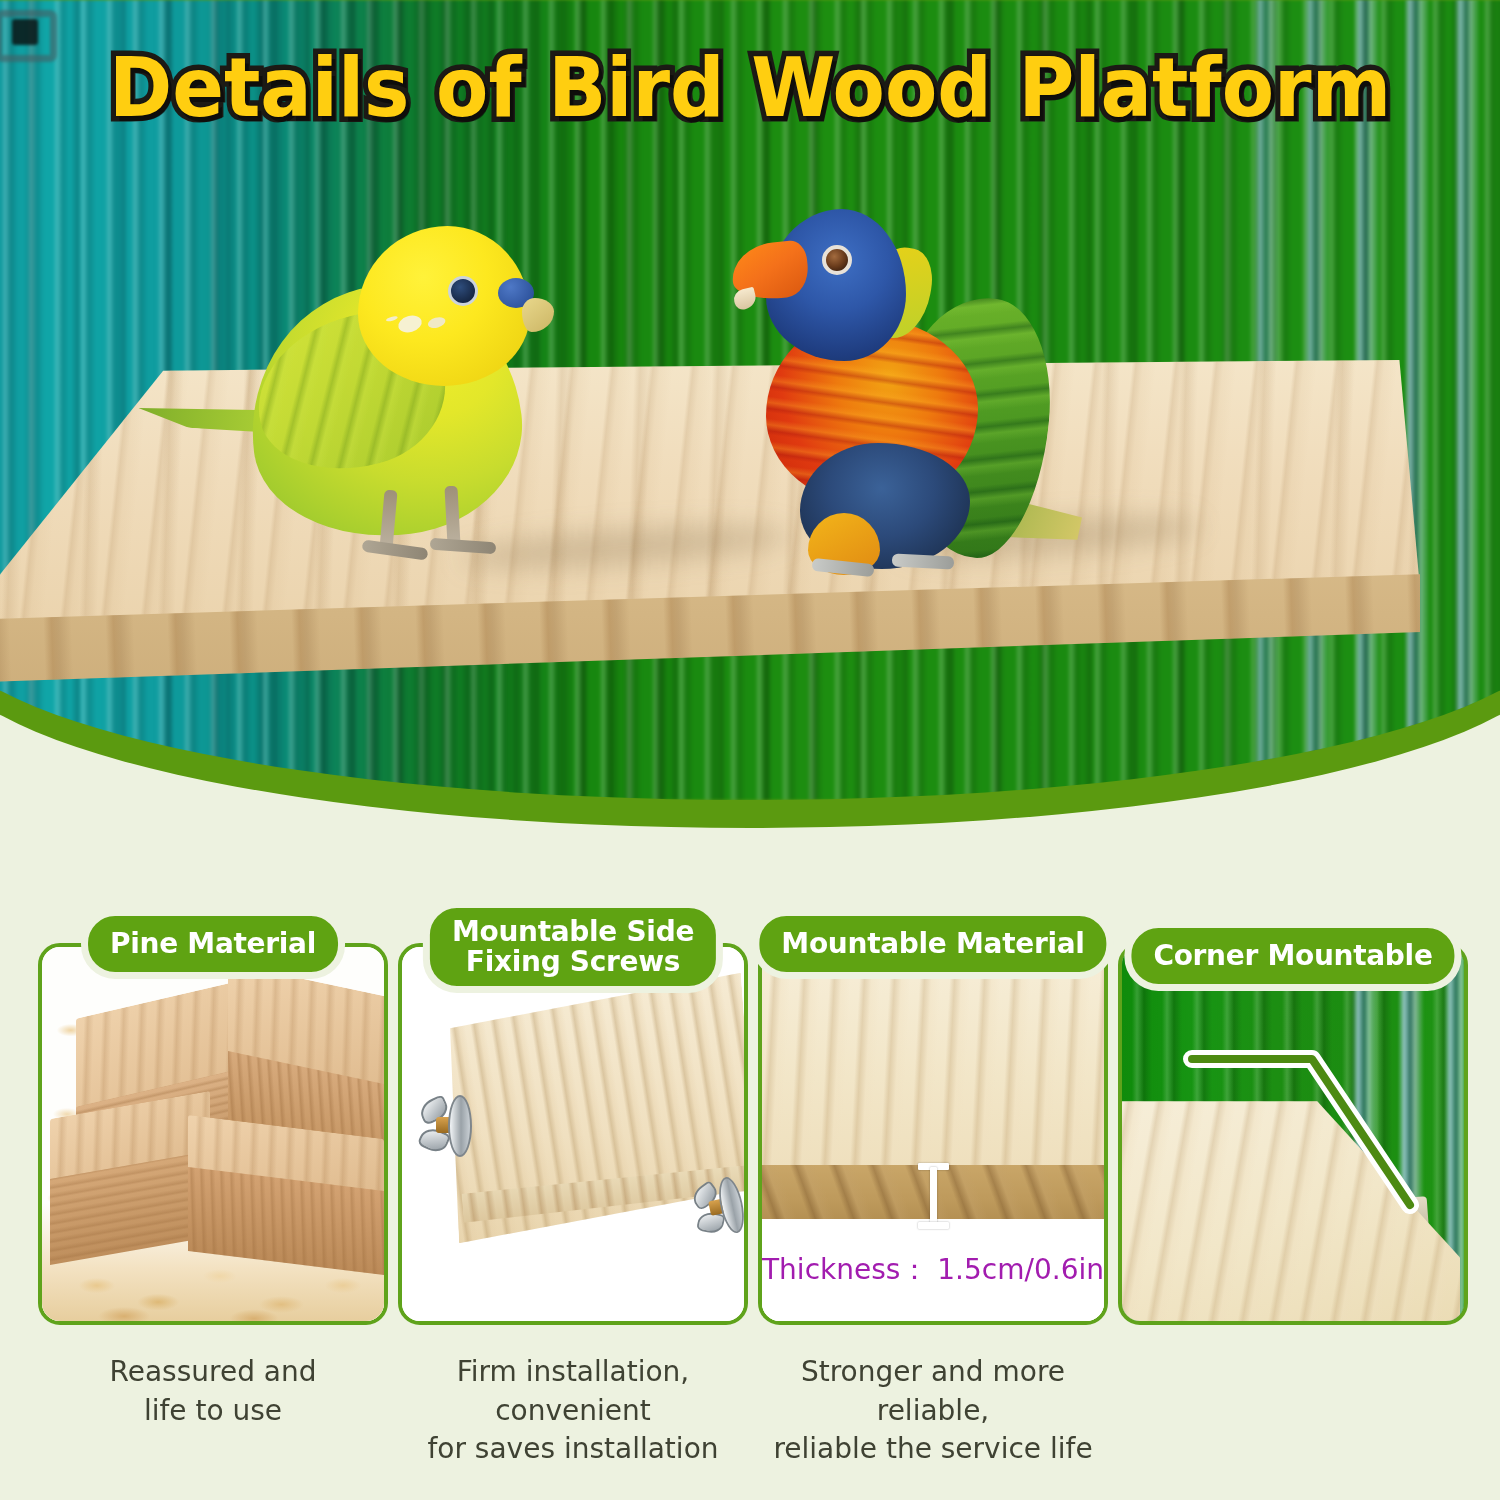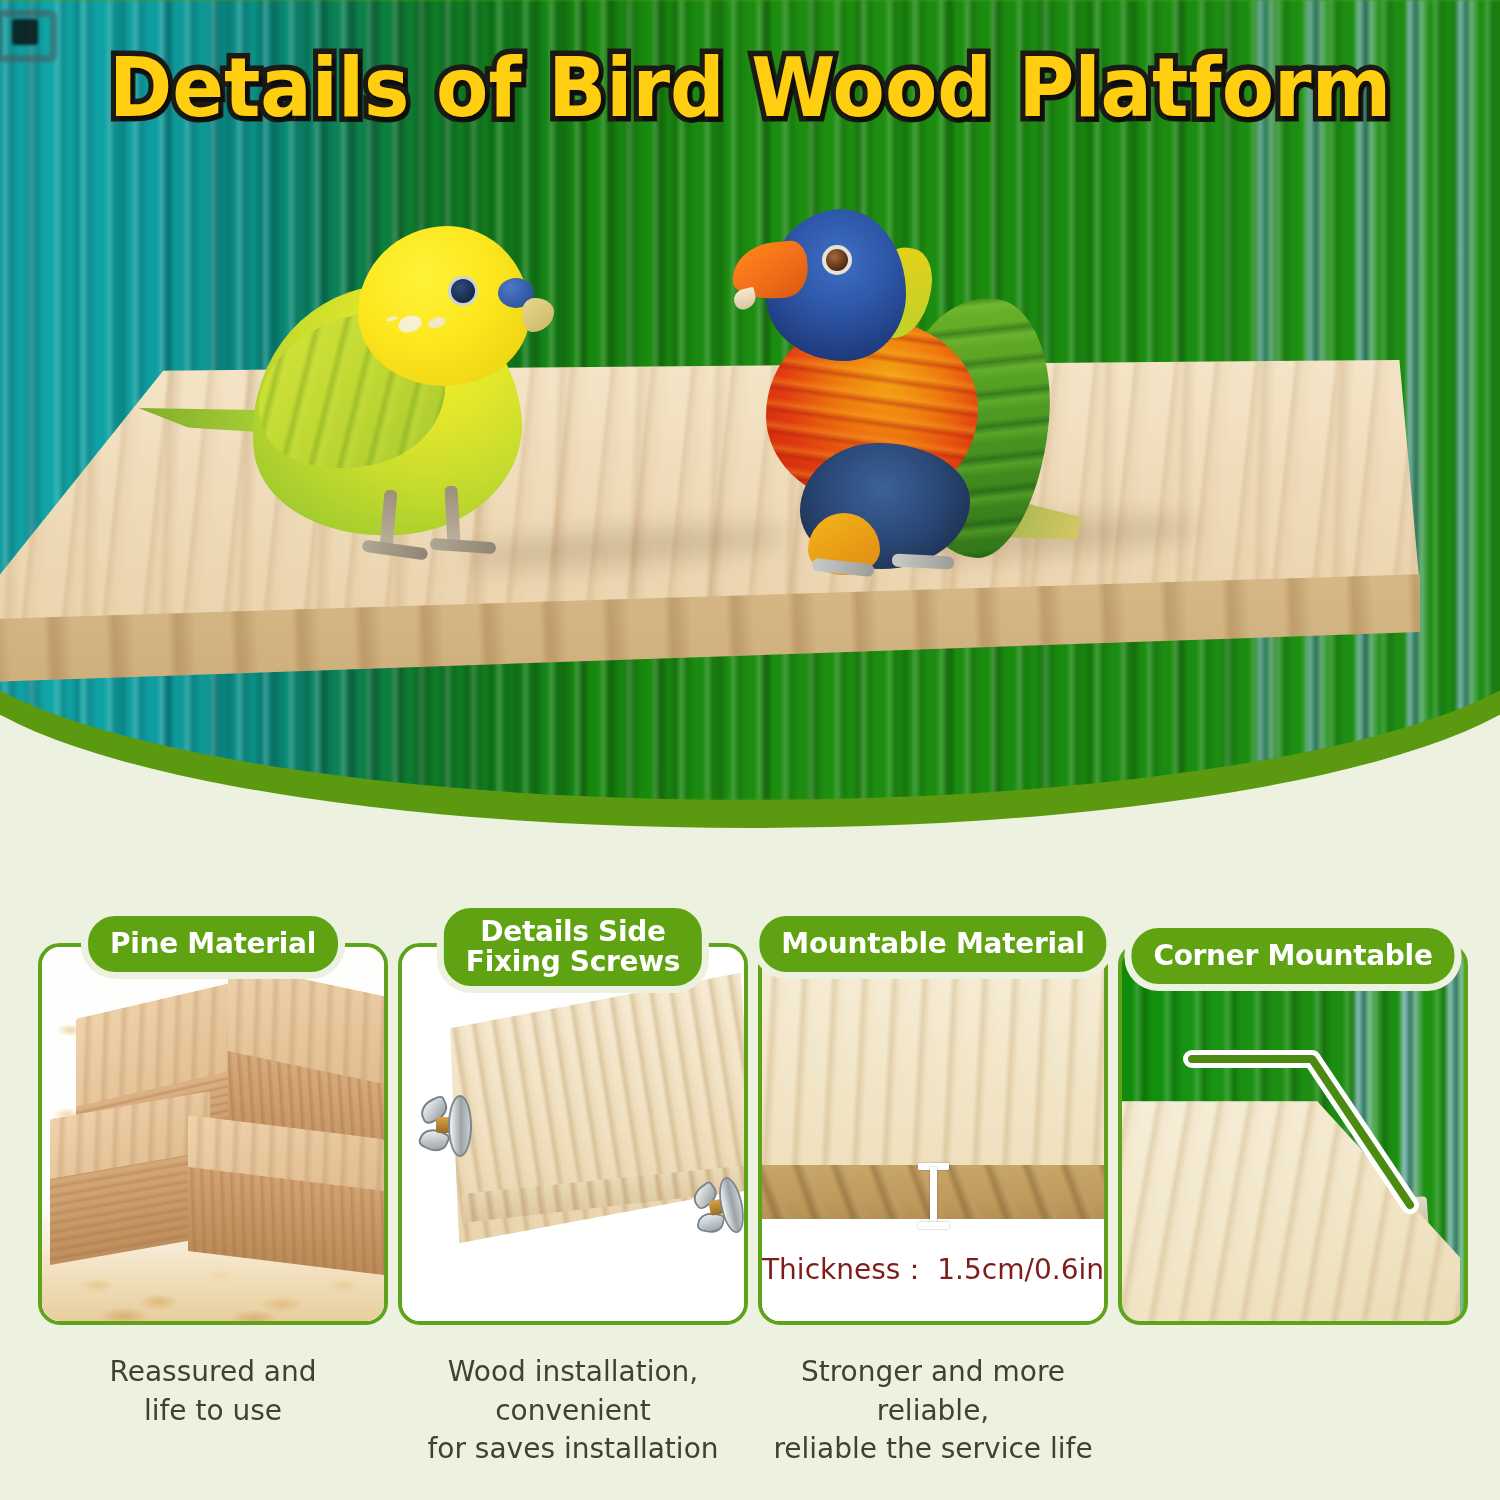--- a/index.html
+++ b/index.html
@@ -697,21 +697,21 @@
   .art3 .dim .cap.bot { bottom: 0; }
   .art3 .thick-strip {
     position: absolute; left: 0; bottom: 0; width: 100%; height: 102px;
     background: #FFFFFF;
     display: flex;
     align-items: center;
     justify-content: center;
   }
   .art3 .thick-text {
     font-size: 28px;
-    color: #7f1d1d;
+    color: #a21caf;
     font-family: "DejaVu Sans", sans-serif;
     white-space: nowrap;
   }
 
   
   .art4 { position: absolute; inset: 0; background: #1C8A11; overflow: hidden; }
   .art4 .c4-bars {
     position: absolute; inset: 0;
     background:
       repeating-linear-gradient(90deg,
@@ -872,25 +872,25 @@
           </div>
           <div class="wingnut wn2">
             <div class="wn-wing w1"></div>
             <div class="wn-wing w2"></div>
             <div class="wn-bolt"></div>
             <div class="wn-washer"></div>
           </div>
         </div>
       </div>
       <div class="card-badge two-line">
-        <div>Details Side</div>
+        <div>Mountable Side</div>
         <div>Fixing Screws</div>
       </div>
       <div class="card-caption">
-        <div>Wood installation, convenient</div>
+        <div>Firm installation, convenient</div>
         <div>for saves installation</div>
       </div>
     </div>
 
     <div class="card c3">
       <div class="card-frame">
         <div class="art3">
           <div class="face"></div>
           <div class="edge"></div>
           <div class="dim">

